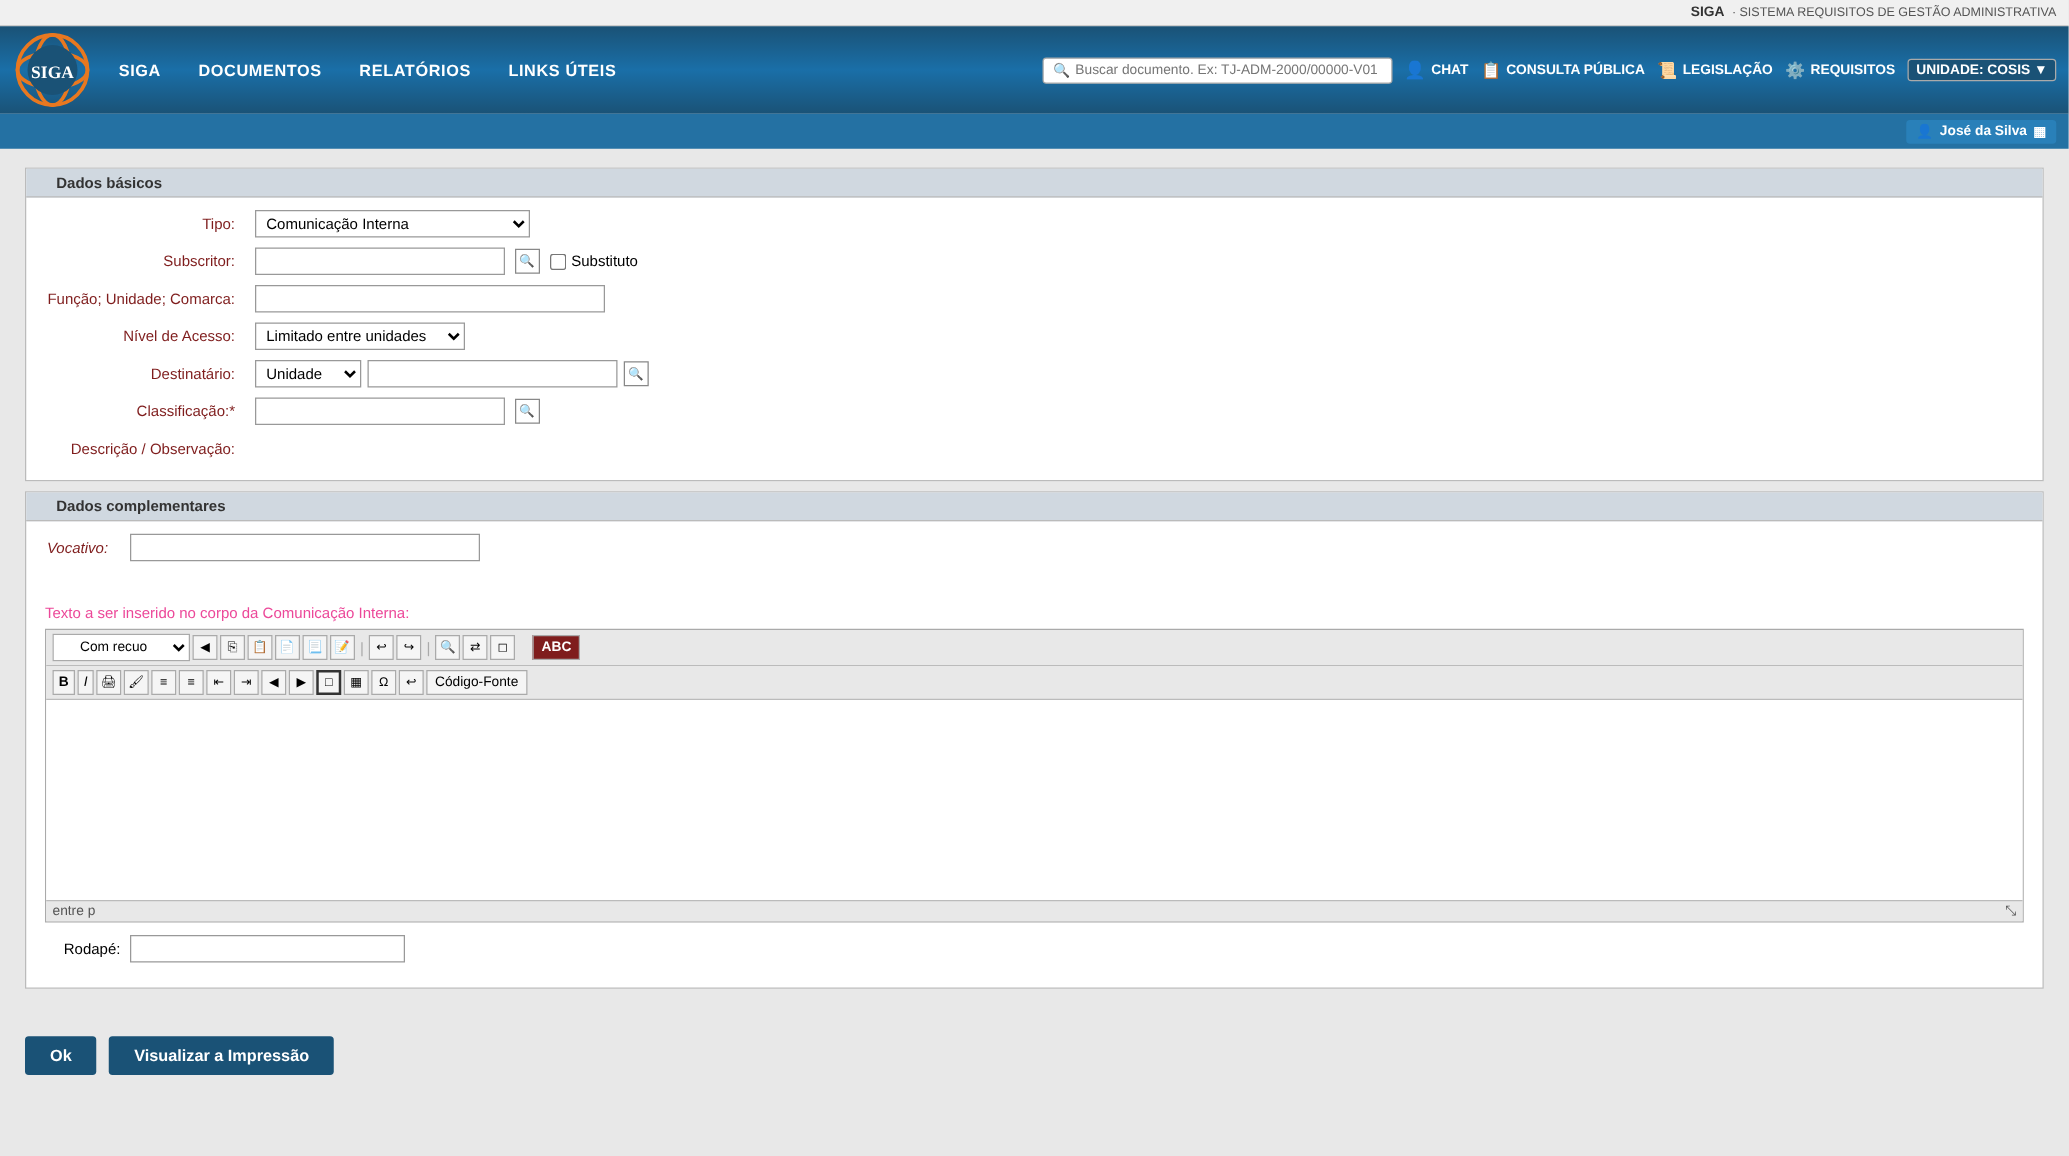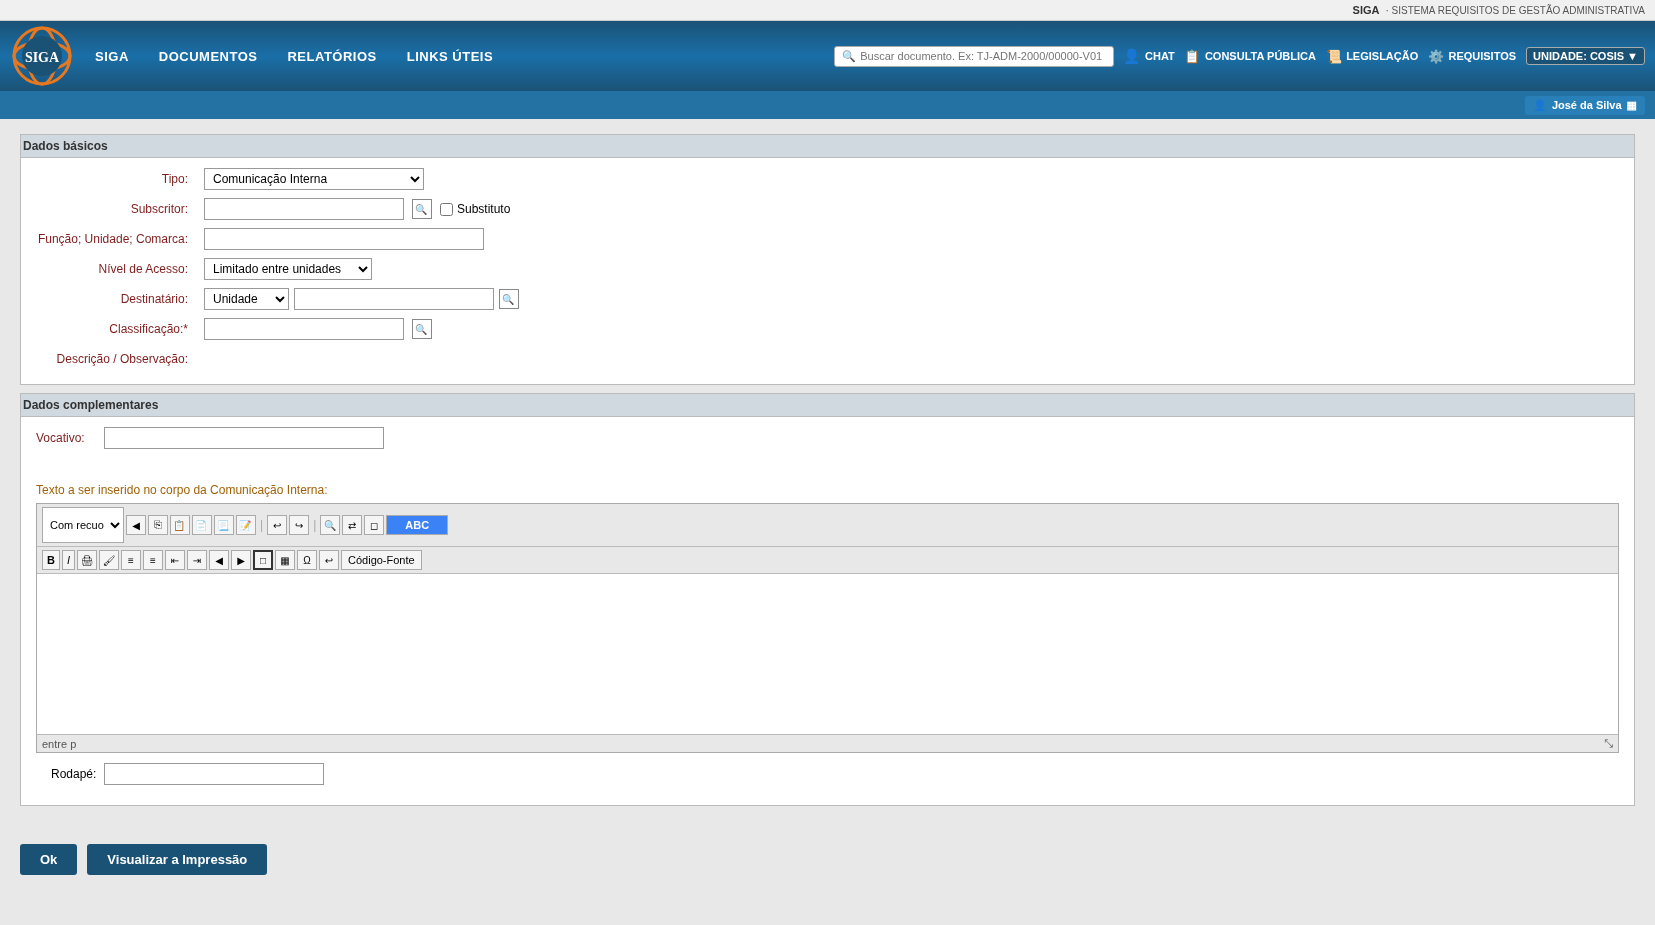--- a/index.html
+++ b/index.html
@@ -122,21 +122,21 @@
     }
 
     
     .form-section {
       background: white;
       border: 1px solid #bbb;
       margin-bottom: 8px;
     }
     .section-header {
       background: #d0d8e0;
-      padding: 4px 2px;
+      padding: 4px 24px;
       font-weight: bold;
       font-size: 12px;
       color: #333;
       border-bottom: 1px solid #bbb;
     }
     .section-body {
       padding: 10px 15px;
     }
     .form-row {
       display: flex;
@@ -228,21 +228,21 @@
 
     
     .vocativo-row {
       display: flex;
       align-items: center;
       gap: 8px;
       margin-bottom: 6px;
     }
     .body-label {
       font-size: 12px;
-      color: #a16207;
+      color: #ec4899;
       margin-bottom: 6px;
       margin-top: 34px;
     }
 
     
     .editor-wrapper {
       border: 1px solid #aaa;
     }
     .editor-toolbar-1 {
       background: #e8e8e8;
@@ -282,22 +282,22 @@
       height: 20px;
       width: 20px;
       display: inline-flex;
       align-items: center;
       justify-content: center;
     }
     .editor-select {
       border: 1px solid #aaa;
       background: white;
       font-size: 11px;
-      height: 36px;
-      padding: 0 3px;
+      height: 22px;
+      padding: 0 17px;
     }
     .editor-content {
       min-height: 160px;
       background: white;
       padding: 8px;
     }
     .editor-statusbar {
       background: #e8e8e8;
       border-top: 1px solid #bbb;
       padding: 2px 5px;
@@ -485,21 +485,21 @@
       </div>
 
     </div>
   </div>
 
   <div class="form-section">
     <div class="section-header">Dados complementares</div>
     <div class="section-body">
 
       <div class="vocativo-row">
-        <label class="form-label" style="text-align:left; min-width:60px;">Vocativo:</label>
+        <label class="form-label" style="text-align:center; min-width:60px;font-style:italic;">Vocativo:</label>
         <input type="text" class="form-input" style="width: 280px;">
       </div>
 
       <div class="body-label">Texto a ser inserido no corpo da Comunicação Interna:</div>
 
       <div class="editor-wrapper">
 
         <div class="editor-toolbar-1">
           <select class="editor-select">
             <option>Com recuo</option>
@@ -510,21 +510,21 @@
           <button class="editor-btn-icon">📄</button>
           <button class="editor-btn-icon">📃</button>
           <button class="editor-btn-icon">📝</button>
           <span class="toolbar-sep">|</span>
           <button class="editor-btn-icon">↩</button>
           <button class="editor-btn-icon">↪</button>
           <span class="toolbar-sep">|</span>
           <button class="editor-btn-icon">🔍</button>
           <button class="editor-btn-icon">⇄</button>
           <button class="editor-btn-icon">◻</button>
-          <button class="editor-btn" style="background:#3b82f6; color:white; font-weight:bold; padding:0 18px;">ABC</button>
+          <button class="editor-btn" style="background:#7f1d1d; color:white; font-weight:bold; padding:0 6px;margin-left:12px;">ABC</button>
         </div>
 
         <div class="editor-toolbar-2">
           <button class="editor-btn" style="font-weight:bold;">B</button>
           <button class="editor-btn" style="font-style:italic;">I</button>
           <button class="editor-btn-icon">🖨</button>
           <button class="editor-btn-icon">🖌</button>
           <button class="editor-btn-icon">≡</button>
           <button class="editor-btn-icon">≡</button>
           <button class="editor-btn-icon">⇤</button>

